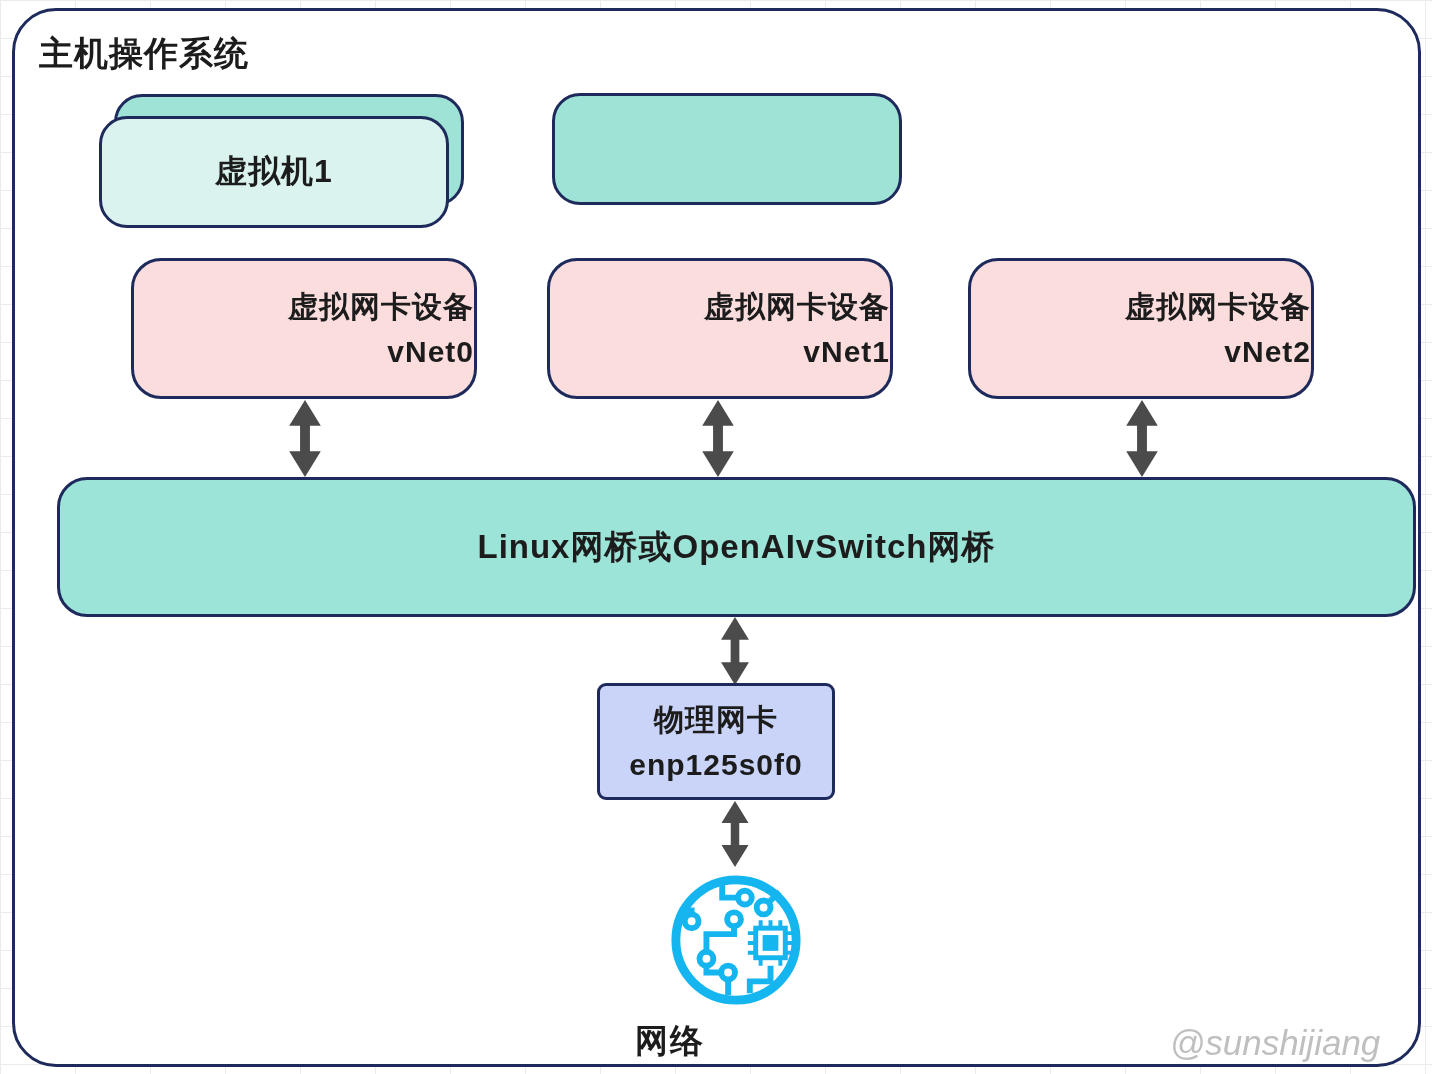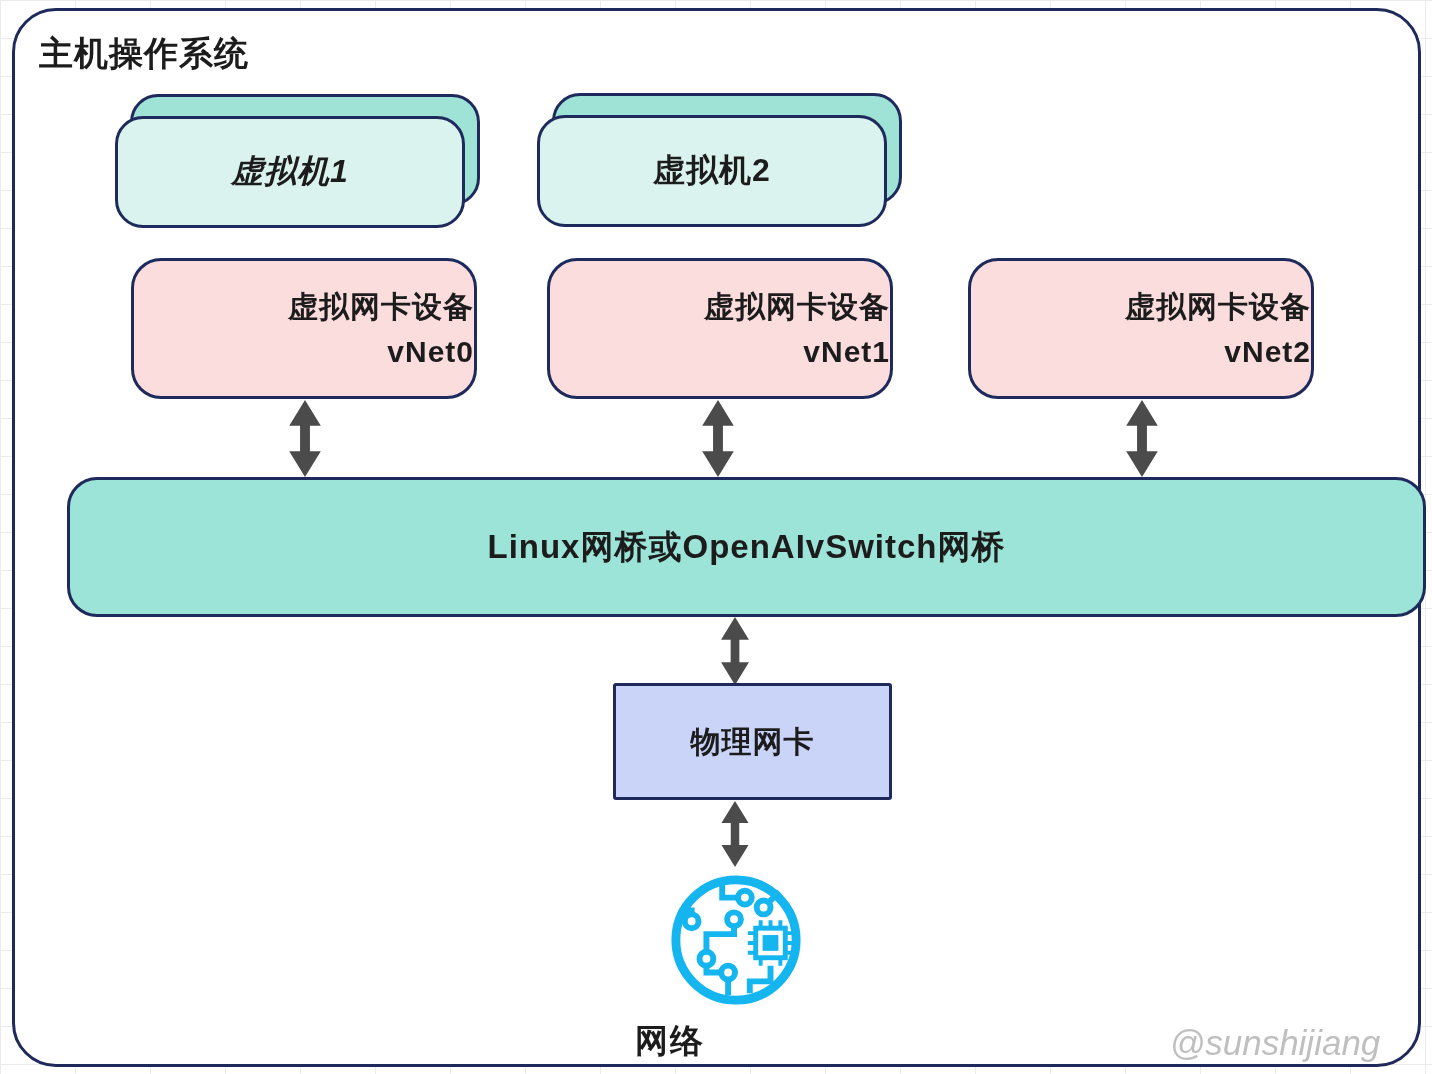--- a/index.html
+++ b/index.html
@@ -55,28 +55,28 @@
     position:absolute; top:247px; width:346px; height:141px;
     background:var(--vnic_fill); border:3px solid var(--border); border-radius:30px;
     display:flex; flex-direction:column; align-items:flex-end; justify-content:center;
     font-size:30px; font-weight:700; line-height:1.5; letter-spacing:1px;
   }
   
   .bridge {
     position:absolute; left:42px; top:466px; width:1359px; height:140px;
     background:var(--bridge_fill); border:3px solid var(--border); border-radius:30px;
     display:flex; flex-direction:column; align-items:center; justify-content:center;
-    font-size:33px; font-weight:700; line-height:1.55; letter-spacing:1px;margin-left:10px;
+    font-size:33px; font-weight:700; line-height:1.55; letter-spacing:1px;
   }
   
   .phys-nic {
-    position:absolute; left:582px; top:672px; width:279px; height:117px;
-    background:var(--nic_fill); border:3px solid var(--border); border-radius:3px;
+    position:absolute; left:582px; top:672px; width:238px; height:117px;
+    background:var(--nic_fill); border:3px solid var(--border); border-radius:9px;
     display:flex; flex-direction:column; align-items:center; justify-content:center;
-    font-size:30px; font-weight:700; line-height:1.5; letter-spacing:1px;margin-left:16px;
+    font-size:30px; font-weight:700; line-height:1.5; letter-spacing:1px;
   }
   
   .arrow { position:absolute; color:var(--arrow); }
   .arrow svg { display:block; }
   
   .net-icon { position:absolute; left:652px; top:860px; width:138px; height:138px; color:var(--icon_accent); }
   .net-label {
     position:absolute; left:620px; top:1008px; width:200px; text-align:left;
     font-size:33px; font-weight:700; letter-spacing:2px;
   }
@@ -85,31 +85,28 @@
     font-size:35px; font-style:italic; color:var(--watermark); font-weight:400;
   }
 </style>
 </head>
 <body>
 
 <div class="canvas">
   <div class="host-container">
     <div class="host-title">主机操作系统</div>
 
-    <div class="vm-stack" style="left:100px; top:83px;font-style:italic;">
+    <div class="vm-stack" style="left:84px; top:83px;">
       <div class="vm-back"></div>
       <div class="vm-front">
         <span>虚拟机1</span>
       </div>
     </div>
     <div class="vm-stack" style="left:522px; top:82px;">
       <div class="vm-back"></div>
-      <div class="vm-front">
-        <span>虚拟机2</span>
-      </div>
     </div>
 
     <div class="vnic" style="left:116px;">
       <div>虚拟网卡设备</div>
       <div>vNet0</div>
     </div>
     <div class="vnic" style="left:532px;">
       <div>虚拟网卡设备</div>
       <div>vNet1</div>
     </div>
@@ -139,20 +136,21 @@
     </div>
 
     <div class="arrow" style="left:702px; top:606px;">
       <svg width="36" height="68" viewBox="0 0 36 78">
           <path fill="currentColor" d="M18 0 L34 26 L23 26 L23 52 L34 52 L18 78 L2 52 L13 52 L13 26 L2 26 Z"></path>
         </svg>
     </div>
 
     <div class="phys-nic">
       <div>物理网卡</div>
+      <div>enp125s0f0</div>
     </div>
 
     <div class="arrow" style="left:702px; top:790px;">
       <svg width="36" height="66" viewBox="0 0 36 78">
           <path fill="currentColor" d="M18 0 L34 26 L23 26 L23 52 L34 52 L18 78 L2 52 L13 52 L13 26 L2 26 Z"></path>
         </svg>
     </div>
 
     <div class="net-icon">
       <svg width="138" height="138" viewBox="0 0 140 140">

